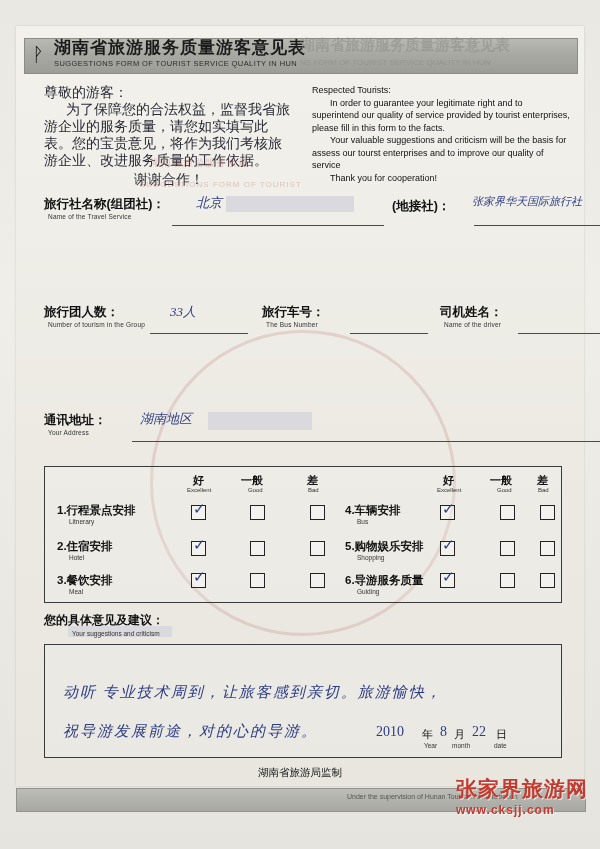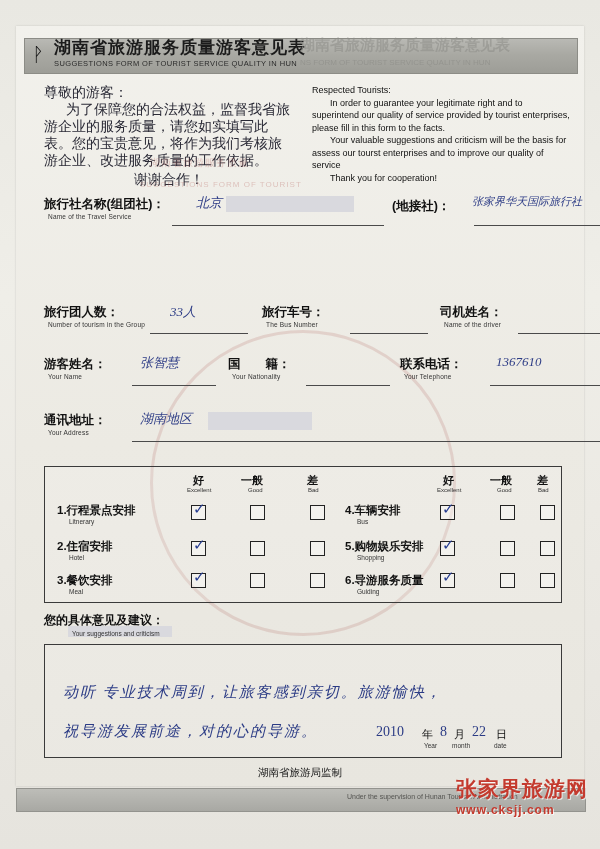--- a/index.html
+++ b/index.html
@@ -191,35 +191,20 @@
 
     <div class="lbl-cn" style="position:absolute;left:218px;top:0;">旅行车号：</div>
     <div class="lbl-en" style="position:absolute;left:222px;top:17px;">The Bus Number</div>
     <div class="fld" style="left:306px;top:12px;width:78px;"></div>
 
     <div class="lbl-cn" style="position:absolute;left:396px;top:0;">司机姓名：</div>
     <div class="lbl-en" style="position:absolute;left:400px;top:17px;">Name of the driver</div>
     <div class="fld" style="left:474px;top:12px;width:86px;"></div>
   </div>
 
-  <div class="row" style="top:356px;">
-    <div class="lbl-cn" style="position:absolute;left:0;top:0;">游客姓名：</div>
-    <div class="lbl-en" style="position:absolute;left:4px;top:17px;">Your Name</div>
-    <div class="fld" style="left:88px;top:12px;width:84px;"></div>
-    <div class="hand" style="left:96px;top:-2px;">张智慧</div>
-
-    <div class="lbl-cn" style="position:absolute;left:184px;top:0;">国　　籍：</div>
-    <div class="lbl-en" style="position:absolute;left:188px;top:17px;">Your Nationality</div>
-    <div class="fld" style="left:262px;top:12px;width:84px;"></div>
-
-    <div class="lbl-cn" style="position:absolute;left:356px;top:0;">联系电话：</div>
-    <div class="lbl-en" style="position:absolute;left:360px;top:17px;">Your Telephone</div>
-    <div class="fld" style="left:446px;top:12px;width:114px;"></div>
-    <div class="hand" style="left:452px;top:-2px;">1367610</div>
-  </div>
 
   <div class="row" style="top:412px;">
     <div class="lbl-cn" style="position:absolute;left:0;top:0;">通讯地址：</div>
     <div class="lbl-en" style="position:absolute;left:4px;top:17px;">Your Address</div>
     <div class="fld" style="left:88px;top:12px;width:472px;"></div>
     <div class="hand" style="left:96px;top:-2px;">湖南地区</div>
     <div class="redact" style="left:164px;top:0px;width:104px;height:18px;"></div>
   </div>
 
   <div class="rate-box">

